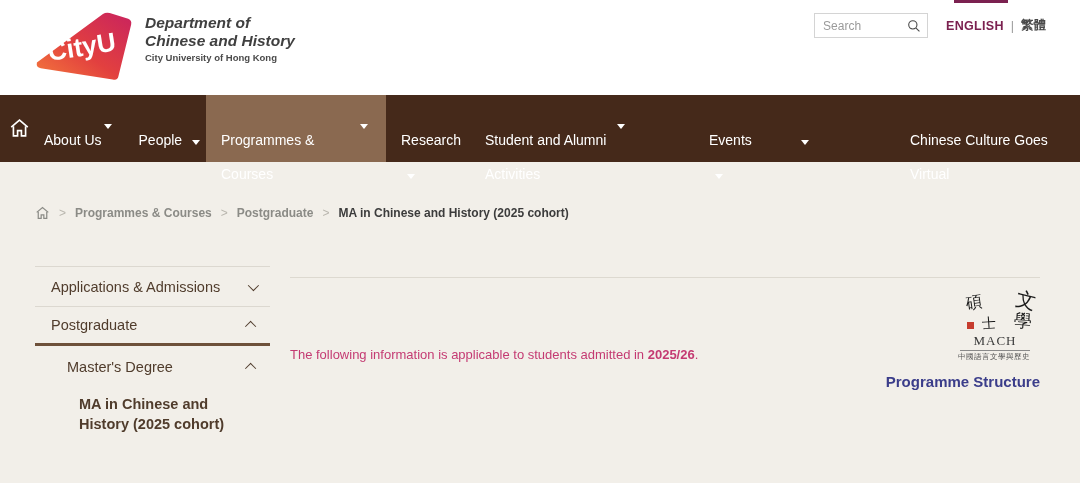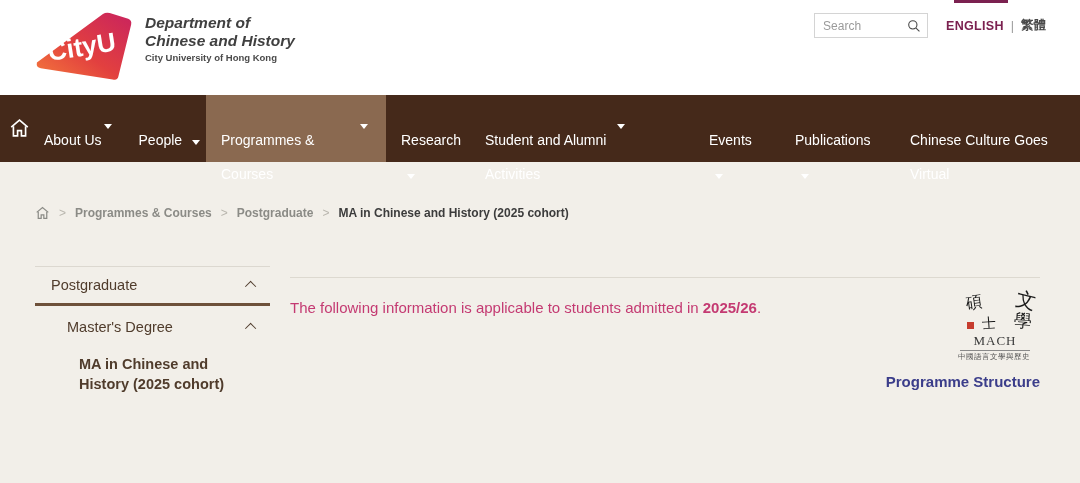--- a/index.html
+++ b/index.html
@@ -65,21 +65,21 @@
   .chev { width:8px; height:8px; border-right:1.6px solid #503c2c; border-bottom:1.6px solid #503c2c;
           flex:none; }
   .chev.down { transform:rotate(45deg) translateY(-2px); }
   .chev.up   { transform:rotate(-135deg) translateY(-2px); }
 
   
   .main { flex:1; margin-left:20px; min-width:0; }
   .page-title { color:#8a6e54; font-size:26px; line-height:38px; font-weight:400; }
   .main hr { border:none; border-top:1px solid #ddd9d0; margin-top:11px; }
   .below { display:flex; margin-top:17px; align-items:flex-start; }
-  .notice { flex:1; font-size:15px; color:#c43a72; padding-top:4px; }
+  .notice { flex:1; font-size:13px; color:#c43a72; padding-top:4px;margin-top:48px; }
   .notice b { font-weight:700; }
   .right-col { width:170px; flex:none; display:flex; flex-direction:column; align-items:flex-end; }
 
   .mach { position:relative; width:88px; height:66px; margin-right:2px; }
   .mach .ch { position:absolute; font-family:"DejaVu Serif", serif; color:#191919; }
   .ch-wen  { right:2px; top:-8px; font-size:20px; transform:rotate(14deg); }
   .ch-shuo { left:16px; top:-2px; font-size:16px; transform:rotate(-8deg); }
   .ch-shi  { left:32px; top:20px; font-size:14px; transform:rotate(-4deg); }
   .ch-xue  { right:6px; top:14px; font-size:18px; transform:rotate(4deg); }
   .seal { position:absolute; left:17px; top:27px; width:7px; height:7px; background:#c63c2e; }
@@ -167,21 +167,20 @@
     <span class="nav-label">Student and Alumni Activities</span>
     <span class="caret-down caret-abs"></span>
   </div>
 
   <div class="nav-item ni-events">
     <span class="nav-label">Events</span>
     <span class="caret-down caret-inline"></span>
   </div>
 
   <div class="nav-item ni-pubs">
-    <span class="nav-label">Publications</span>
     <span class="caret-down caret-inline"></span>
   </div>
 
   <div class="nav-item ni-ccgv">
     <span class="nav-label">Chinese Culture Goes Virtual</span>
   </div>
 </div>
 
 <div class="content">
 
@@ -194,20 +193,24 @@
     <span class="bc-link">Programmes &amp; Courses</span>
     <span class="bc-sep">&gt;</span>
     <span class="bc-link">Postgraduate</span>
     <span class="bc-sep">&gt;</span>
     <span class="bc-current">MA in Chinese and History (2025 cohort)</span>
   </div>
 
   <div class="cols">
 
     <div class="sidebar">
+      <div class="side-row bt">
+        <span>Applications &amp; Admissions</span>
+        <span class="chev down"></span>
+      </div>
       <div class="side-row bt bb-brown">
         <span>Postgraduate</span>
         <span class="chev up"></span>
       </div>
       <div class="side-row lvl2">
         <span>Master's Degree</span>
         <span class="chev up"></span>
       </div>
       <div class="side-row lvl3">
         <span>MA in Chinese and History (2025 cohort)</span>

